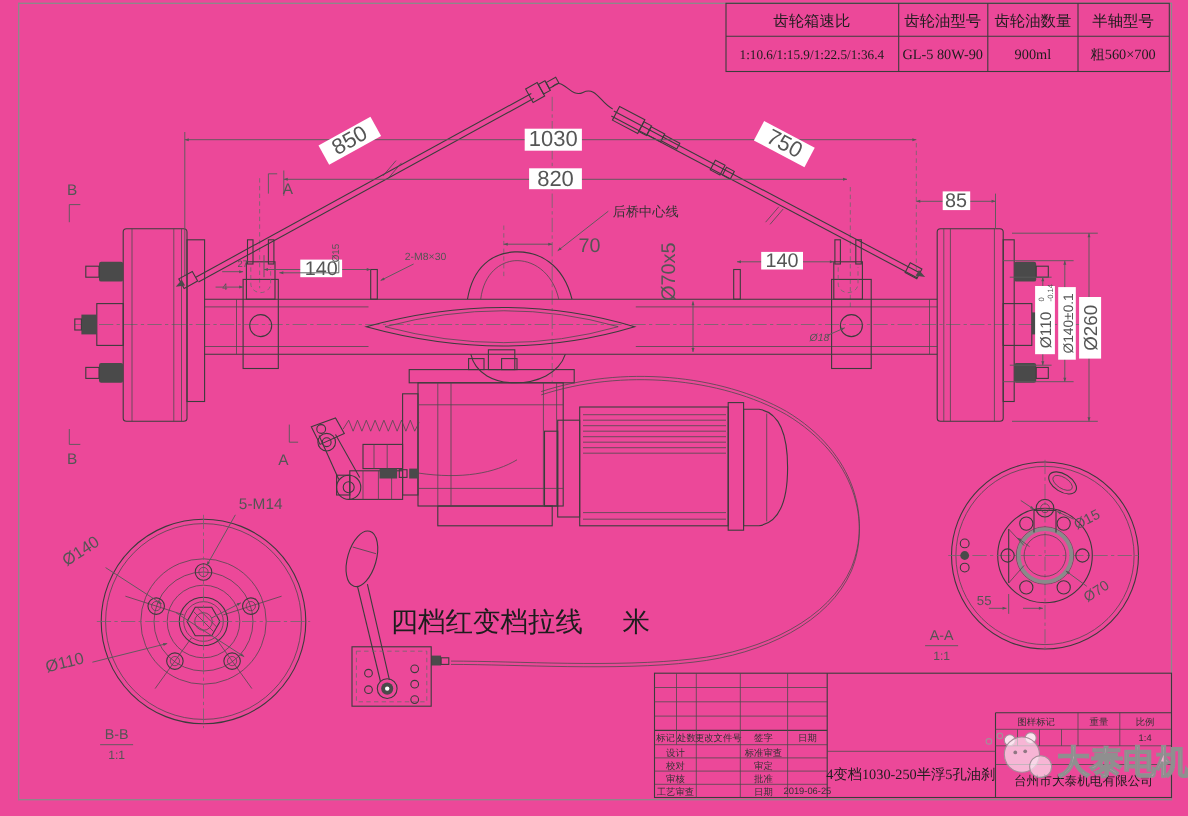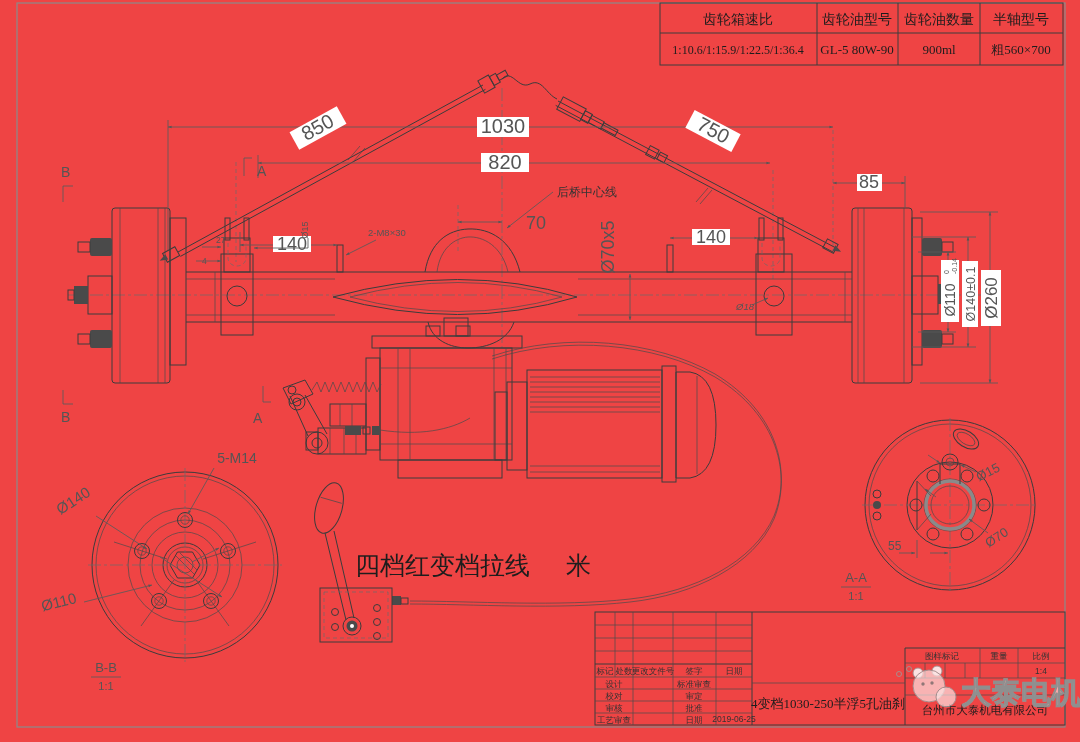--- a/index.html
+++ b/index.html
@@ -1,16 +1,16 @@
 <!DOCTYPE html>
 <html><head>
 <meta charset="utf-8">
 <style>
   html,body{margin:0;padding:0;background:#e8e8e8;}
-  .sheet{position:relative;width:1080px;height:742px;background:#ef4444;overflow:hidden;
+  .sheet{position:relative;width:1080px;height:742px;background:#ec4899;overflow:hidden;
          font-family:"Liberation Sans", sans-serif;}
   svg{position:absolute;left:0;top:0;}
   svg text{font-family:"Liberation Sans", sans-serif;}
   .ln{stroke:#3c3c3c;stroke-width:1;fill:none;}
   .lnt{stroke:#4a4a4a;stroke-width:.7;fill:none;}
   .dk{fill:#4a4a4a;stroke:none;}
   .dim{stroke:#5a5a5a;stroke-width:.85;fill:none;}
   .cl{stroke:#6a6a6a;stroke-width:.7;fill:none;stroke-dasharray:13 3 3 3;}
   .dsh{stroke:#6a6a6a;stroke-width:.7;fill:none;stroke-dasharray:4 3;}
   .dimtxt{fill:#555;}

